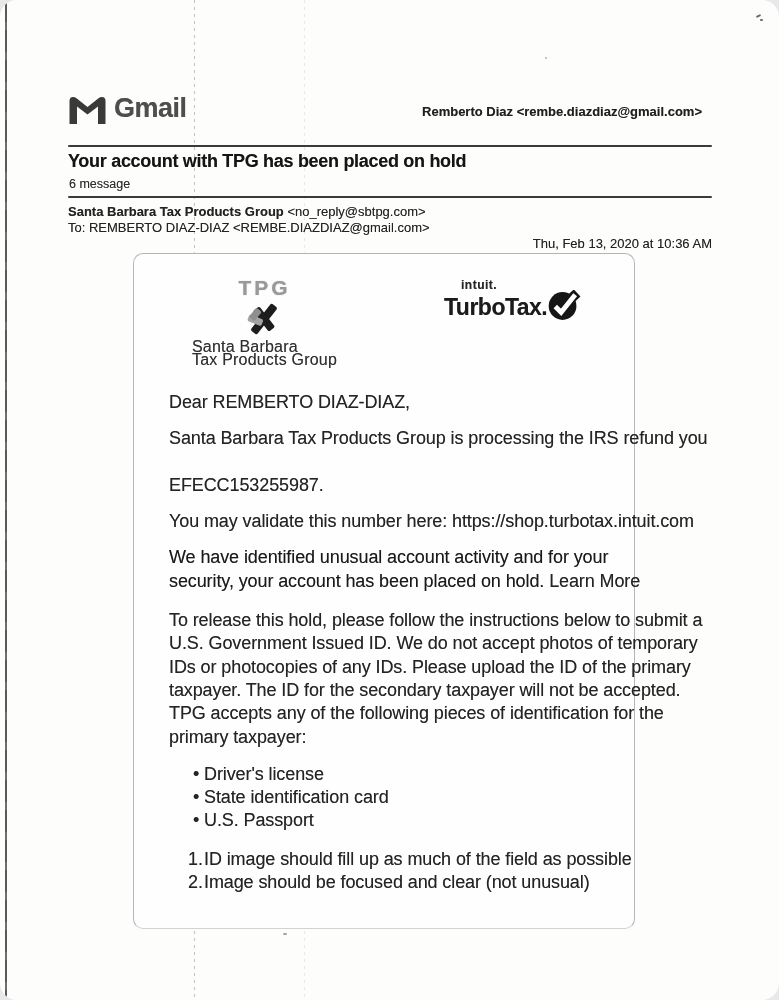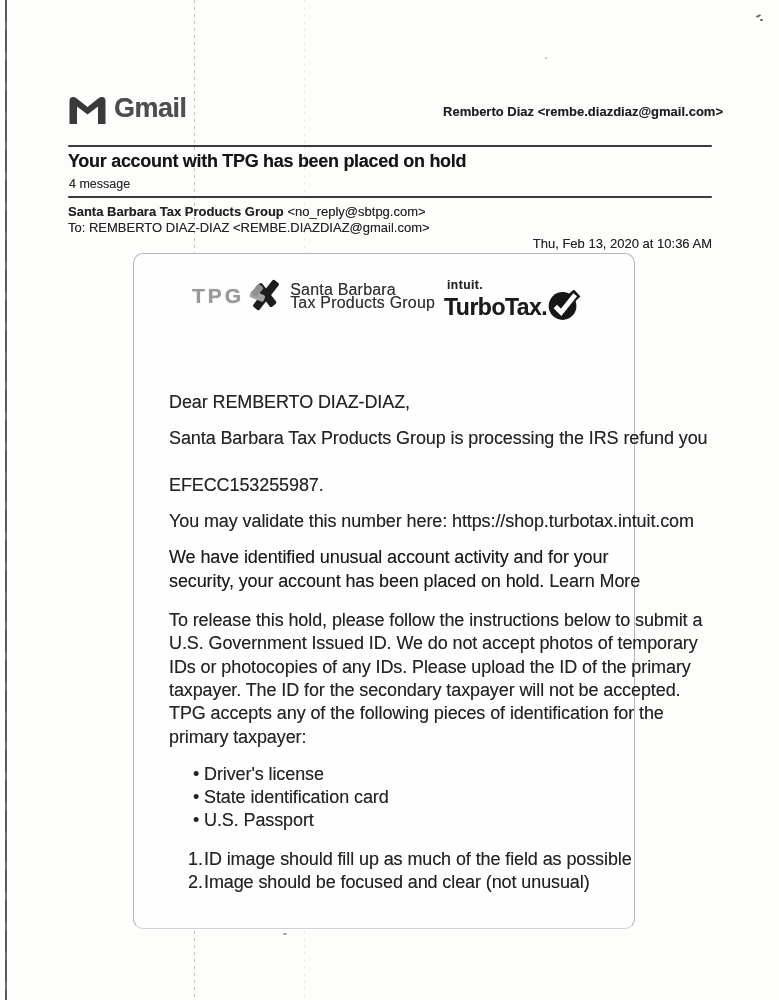--- a/index.html
+++ b/index.html
@@ -1,55 +1,56 @@
 <!DOCTYPE html>
 <html><head>
 <meta charset="utf-8">
 <style>
   html,body{margin:0;padding:0;background:#e8e8e8;}
   .page{
     position:relative;width:779px;height:1000px;background:#fdfdfc;
     overflow:hidden;font-family:"Liberation Sans","DejaVu Sans",sans-serif;
     color:#232323;
+    border-radius:17px;
   }
   .scan-text{ text-shadow:0 0 .5px rgba(20,20,20,.45); }
 
   
   .edge-line{position:absolute;left:5px;top:0;width:2px;height:1000px;
     background:repeating-linear-gradient(to bottom,#3c3c3c 0 22px,#565656 22px 30px);opacity:.85;}
   .fold-line{position:absolute;top:0;width:1px;height:1000px;
     background:repeating-linear-gradient(to bottom,rgba(85,85,85,.55) 0 3px,rgba(85,85,85,0) 3px 7px);}
   .fold-a{left:194px;opacity:.65;}
   .fold-b{left:304px;opacity:.22;}
   .speck{position:absolute;background:#6a6a6a;border-radius:1px;}
 
   
   .gmail-logo{position:absolute;left:69px;top:93px;display:flex;align-items:center;}
   .gmail-word{font-size:27px;font-weight:600;letter-spacing:-.5px;color:#4e4e4e;margin-left:8px;}
-  .account{position:absolute;right:56px;top:104px;font-size:13px;font-weight:bold;color:#1f1f1f;padding-left:48px;}
+  .account{position:absolute;right:77px;top:104px;font-size:13px;font-weight:bold;color:#1f1f1f;padding-left:48px;}
   .hr{position:absolute;left:68px;width:644px;height:2px;background:#3a3a3a;border-radius:1px;}
   .hr1{top:145px;} .hr2{top:196px;}
   .subject{position:absolute;left:68px;top:151px;font-size:18px;font-weight:bold;
     letter-spacing:-.3px;color:#151515;white-space:nowrap;}
   .msgcount{position:absolute;left:69px;top:177px;font-size:12.5px;color:#2e2e2e;}
   .fromline{position:absolute;left:68px;top:204px;font-size:13px;white-space:nowrap;}
   .fromline b{font-weight:bold;}
   .dateline{position:absolute;right:67px;top:204px;font-size:13px;margin-top:32px;}
   .toline{position:absolute;left:68px;top:220px;font-size:13px;white-space:nowrap;}
 
   
   .letter{position:absolute;left:133px;top:253px;width:500px;height:674px;
     border:1px solid #b5b5b5;border-bottom-color:#d2d2d2;border-radius:10px;background:#fefefe;}
-  .tpg-logo{position:absolute;left:58px;top:22px;display:flex;align-items:center;}
+  .tpg-logo{position:absolute;left:58px;top:22px;display:flex;align-items:center;flex-direction:column;}
   .tpg-abbr{font-size:21px;font-weight:bold;letter-spacing:3px;color:#999;
     text-shadow:0 0 1px rgba(150,150,150,.8);}
   .tpg-mark{margin:0 4px 0 2px;}
   .tpg-text{font-size:16px;line-height:13px;color:#303030;letter-spacing:.2px;}
   .tt-logo{position:absolute;left:310px;top:24px;}
-  .intuit{font-size:12px;font-weight:bold;letter-spacing:.5px;color:#252525;margin-left:3px;}
+  .intuit{font-size:12px;font-weight:bold;letter-spacing:.5px;color:#252525;margin-left:17px;}
   .tt-row{display:flex;align-items:center;}
   .tt-name{font-size:23px;font-weight:bold;letter-spacing:-.5px;color:#1b1b1b;}
   .tt-check{margin-left:1px;margin-top:-2px;}
 
   
   .body{position:absolute;left:35px;top:137px;width:455px;font-size:18px;
     line-height:23.3px;letter-spacing:-.1px;color:#242424;}
   .body p{margin:0 0 13px 0;white-space:nowrap;}
   .b-strong{font-weight:normal;color:#1a1a1a;}
   .gap16{margin-bottom:16px !important;}
@@ -76,21 +77,21 @@
   <div class="gmail-logo">
     <svg width="37" height="30" viewBox="0 0 36 30">
       <path fill="#3a3a3a" d="M0 30 L0 7 Q0 3 3.5 3 Q5.5 3 7 4.2 L18 13 L29 4.2 Q30.5 3 32.5 3 Q36 3 36 7 L36 30 L28.5 30 L28.5 12.5 L18 20.5 L7.5 12.5 L7.5 30 Z"></path>
     </svg>
     <span class="gmail-word">Gmail</span>
   </div>
   <div class="account">Remberto Diaz &lt;rembe.diazdiaz@gmail.com&gt;</div>
 
   <div class="hr hr1"></div>
   <div class="subject">Your account with TPG has been placed on hold</div>
-  <div class="msgcount">4 message</div>
+  <div class="msgcount">6 message</div>
   <div class="hr hr2"></div>
 
   <div class="fromline">
     <b>Santa Barbara Tax Products Group</b>
     <span>&lt;no_reply@sbtpg.com&gt;</span>
   </div>
   <div class="dateline">Thu, Feb 13, 2020 at 10:36 AM</div>
   <div class="toline">To: REMBERTO DIAZ-DIAZ &lt;REMBE.DIAZDIAZ@gmail.com&gt;</div>
 
   <div class="letter">

